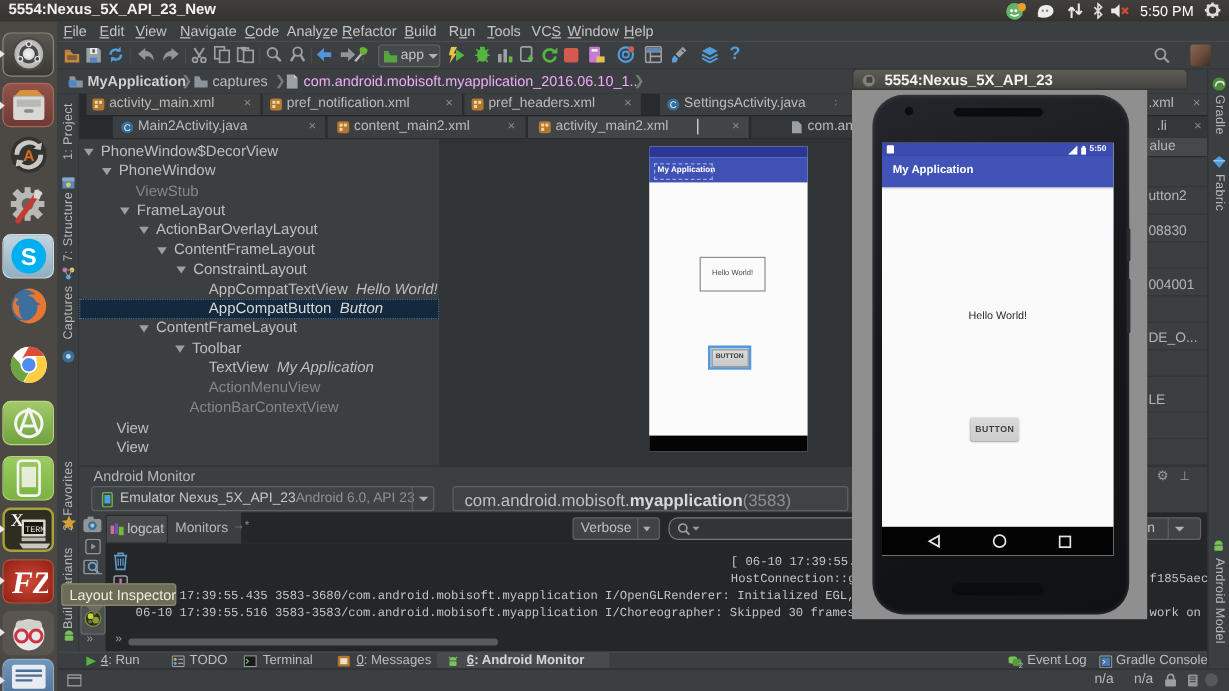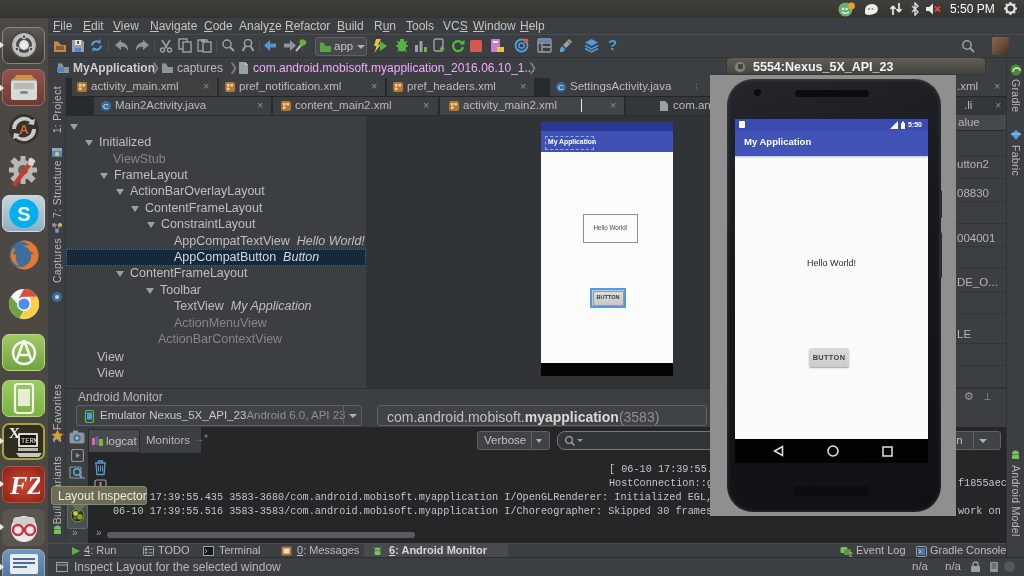--- a/index.html
+++ b/index.html
@@ -6,20 +6,21 @@
 .ab{position:absolute}
 .vt{writing-mode:vertical-rl;transform:rotate(180deg);font-size:10.5px;color:#b7b7b7;letter-spacing:.3px;white-space:nowrap;line-height:12px}
 .vr{writing-mode:vertical-rl;font-size:10.5px;color:#b7b7b7;letter-spacing:.3px;white-space:nowrap;line-height:12px}
 .mono{font-family:"Liberation Mono",monospace;font-size:10.2px;color:#c2c6c8;white-space:nowrap}
 .sep{width:1px;background:#5a5a5a;opacity:.55}
 .tabx{color:#8e8e8e;font-size:11px}
 </style></head>
 <body>
 
 <div class="ab" id="topbar" style="left:0;top:0;width:1024px;height:18px;background:linear-gradient(#413f3b,#35332f)">
+  <div class="ab" style="left:7px;top:1px;font-size:12.5px;font-weight:bold;color:#f1f1f1;white-space:nowrap">5554:Nexus_5X_API_23_New</div>
   <div class="ab" style="left:950px;top:2px;font-size:12px;color:#fff;white-space:nowrap">5:50 PM</div>
   <svg class="ab" style="left:838px;top:2px" width="17" height="15">
       <circle cx="7.5" cy="7.5" r="7" fill="#67b26a"></circle>
       <circle cx="5" cy="7" r="1.2" fill="#fff"></circle>
       <circle cx="8.5" cy="7" r="1.2" fill="#fff"></circle>
       <path d="M4 10 q3.5 2.5 7 0" stroke="#fff" stroke-width="1.2" fill="none"></path>
       <circle cx="13.5" cy="4" r="3.4" fill="#e8a02e"></circle>
     </svg>
   <svg class="ab" style="left:863px;top:2px" width="17" height="14">
       <path d="M2 12 Q1 4 6 2.5 Q12 1 14.5 5 Q16 9 12 11.5 Q7 14 2 12z" fill="#ecece8"></path>
@@ -433,22 +434,23 @@
   <div class="vt ab" style="left:3px;top:378px">Build Variants</div>
   <svg class="ab" style="left:4px;top:447px" width="11" height="11">
       <path d="M2 4 a3.5 3.5 0 0 1 7 0z" fill="#79c257"></path>
       <rect x="2" y="4.5" width="7" height="4.5" rx="1" fill="#79c257"></rect>
     </svg>
 </div>
 
 <div class="ab" id="tree" style="left:66px;top:115px;width:300px;height:273px;background:#3c3f41;border-top:1px solid #2b2b2b;font-size:12.5px;color:#bfbfbf">
   <style>.tr{position:absolute;height:16px;white-space:nowrap}.ar{position:absolute;width:0;height:0;border-left:4.5px solid transparent;border-right:4.5px solid transparent;border-top:6px solid #9a9fa3;margin-top:5px}.gy{color:#868686}.it{font-style:italic}</style>
   <div class="ar" style="left:4px;top:3px"></div>
+    <div class="tr" style="left:18px;top:3px">PhoneWindow$DecorView</div>
   <div class="ar" style="left:19px;top:19px"></div>
-    <div class="tr" style="left:33px;top:19px">Initialized</div>
+    <div class="tr" style="left:33px;top:19px">PhoneWindow</div>
   <div class="tr gy" style="left:47px;top:36px">ViewStub</div>
   <div class="ar" style="left:34px;top:52px"></div>
     <div class="tr" style="left:48px;top:52px">FrameLayout</div>
   <div class="ar" style="left:50px;top:68px"></div>
     <div class="tr" style="left:64px;top:68px">ActionBarOverlayLayout</div>
   <div class="ar" style="left:65px;top:85px"></div>
     <div class="tr" style="left:79px;top:85px">ContentFrameLayout</div>
   <div class="ar" style="left:81px;top:101px"></div>
     <div class="tr" style="left:95px;top:101px">ConstraintLayout</div>
   <div class="tr" style="left:108px;top:118px">AppCompatTextView&nbsp; <span class="it">Hello World!</span></div>
@@ -644,21 +646,20 @@
       <path d="M3 4 l2 1.5 -2 1.5" stroke="#dce8f0" fill="none" stroke-width=".8"></path>
     </svg>
   <div class="ab" style="left:882px;top:0px">Gradle Console</div>
 </div>
 
 <div class="ab" id="statusbar" style="left:48px;top:557px;width:976px;height:19px;background:#3c3f41;border-top:1px solid #2b2e30;font-size:12px;color:#b7b7b7">
   <svg class="ab" style="left:8px;top:3px" width="12" height="12">
       <rect x="0.5" y="1.5" width="11" height="9" fill="none" stroke="#9aa0a4" stroke-width="1.1"></rect>
       <path d="M0.5 4 h11" stroke="#9aa0a4" stroke-width="1.1"></path>
     </svg>
-  <div class="ab" style="left:26px;top:2px">Inspect Layout for the selected window</div>
   <div class="ab" style="left:864px;top:2px;font-size:11.5px">n/a</div>
   <div class="ab" style="left:897px;top:2px;font-size:11.5px">n/a</div>
   <svg class="ab" style="left:922px;top:3px" width="11" height="12">
       <rect x="1" y="5" width="9" height="6" rx="1" fill="#9aa0a4"></rect>
       <path d="M3 5 v-1.5 a2.5 2.5 0 0 1 5 0 V5" fill="none" stroke="#9aa0a4" stroke-width="1.4"></path>
     </svg>
   <svg class="ab" style="left:940px;top:3px" width="12" height="12">
       <rect x="2" y="1" width="8" height="10" rx="1" fill="#8f9598"></rect>
       <path d="M3.5 3 h5 M3.5 5 h5 M3.5 7 h5" stroke="#4a4d4f" stroke-width="1"></path>
     </svg>
@@ -677,21 +678,21 @@
     </svg>
   <div class="vr ab" style="left:3px;top:87px">Fabric</div>
   <svg class="ab" style="left:3px;top:392px" width="11" height="11">
       <path d="M2 4 a3.5 3.5 0 0 1 7 0z" fill="#79c257"></path>
       <rect x="2" y="4.5" width="7" height="4.5" rx="1" fill="#79c257"></rect>
     </svg>
   <div class="vr ab" style="left:3px;top:407px">Android Model</div>
 </div>
 
 <div class="ab" id="emuwin" style="left:710px;top:57px;width:246px;height:459px;z-index:50">
-  <div class="ab" style="left:16px;top:0;width:260px;height:18px;background:linear-gradient(#605d57,#45433f);border-radius:5px 5px 0 0;border:1px solid #393732">
+  <div class="ab" style="left:0;top:0;width:280px;height:18px;background:linear-gradient(#605d57,#45433f);border-radius:5px 5px 0 0;border:1px solid #393732">
     <div class="ab" style="left:7px;top:2.5px;width:12px;height:12px;border-radius:50%;background:#84827a;border:1px solid #55534d"></div>
     <div class="ab" style="left:10.5px;top:6px;width:5px;height:5px;background:#45433f;border-radius:1px"></div>
     <div class="ab" style="left:26px;top:2px;font-size:12.5px;font-weight:bold;color:#f2f2f2;white-space:nowrap">5554:Nexus_5X_API_23</div>
   </div>
   <div class="ab" style="left:0;top:18px;width:246px;height:441px;background:#8f8f8f"></div>
 
   <div class="ab" style="left:17px;top:22px;width:214px;height:433px;border-radius:26px;background:linear-gradient(160deg,#24262b,#17181c 40%,#101114);box-shadow:inset 0 0 4px rgba(255,255,255,.18)"></div>
   <div class="ab" style="left:229px;top:133px;width:3px;height:28px;background:#2a2c31;border-radius:2px"></div>
   <div class="ab" style="left:229px;top:175px;width:3px;height:46px;background:#2a2c31;border-radius:2px"></div>
   <div class="ab" style="left:85px;top:33px;width:74px;height:7px;background:#0b0c10;border-radius:3.5px"></div>

